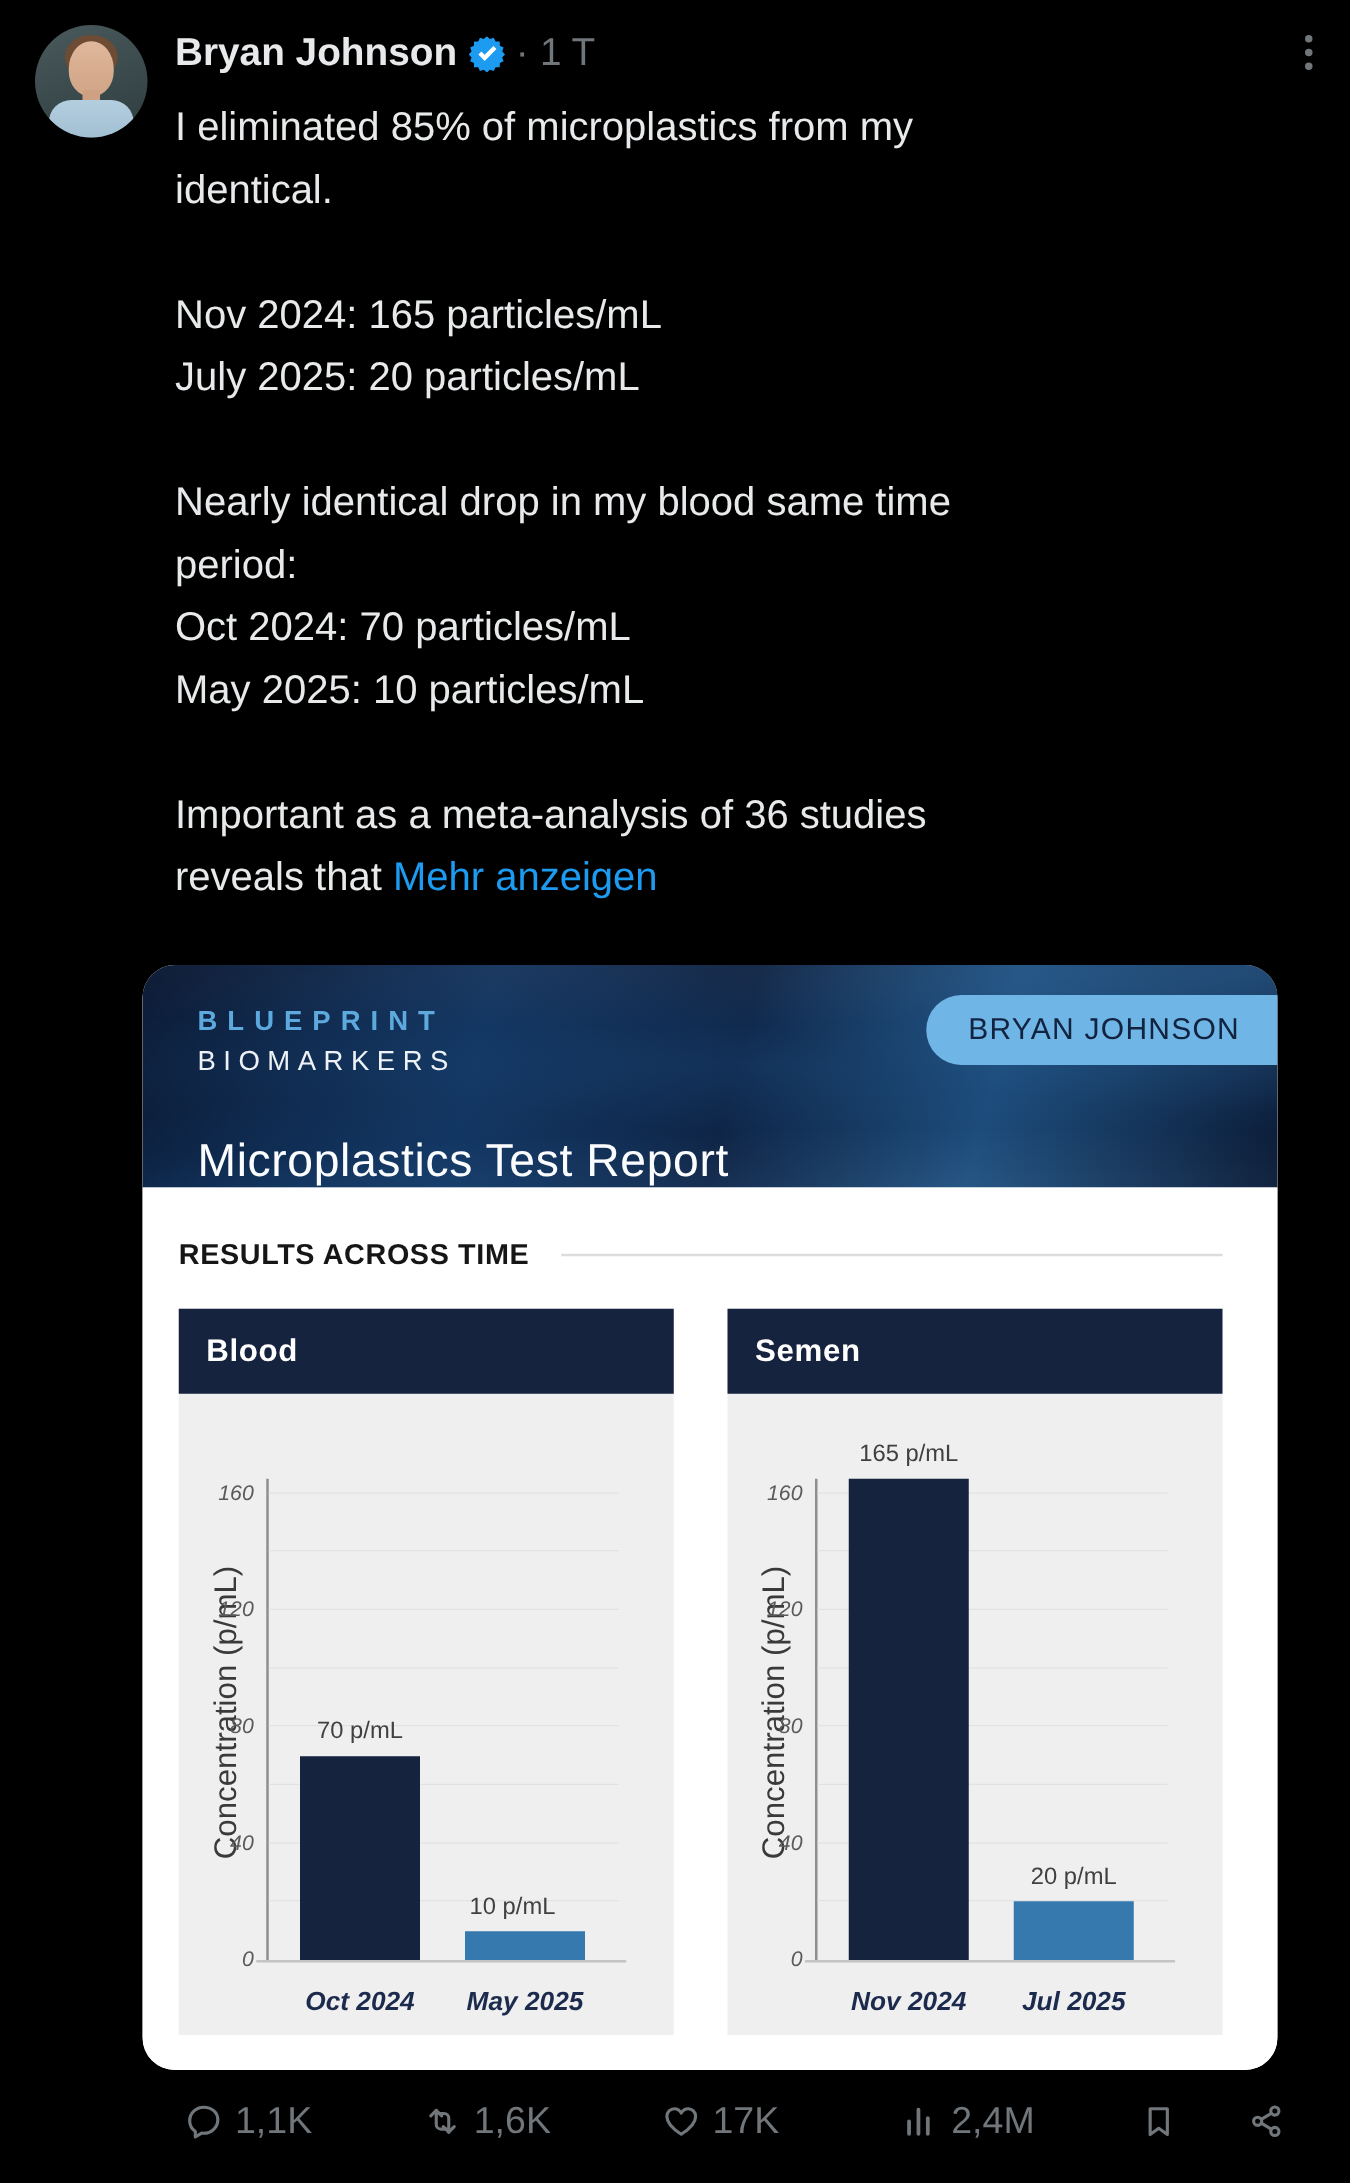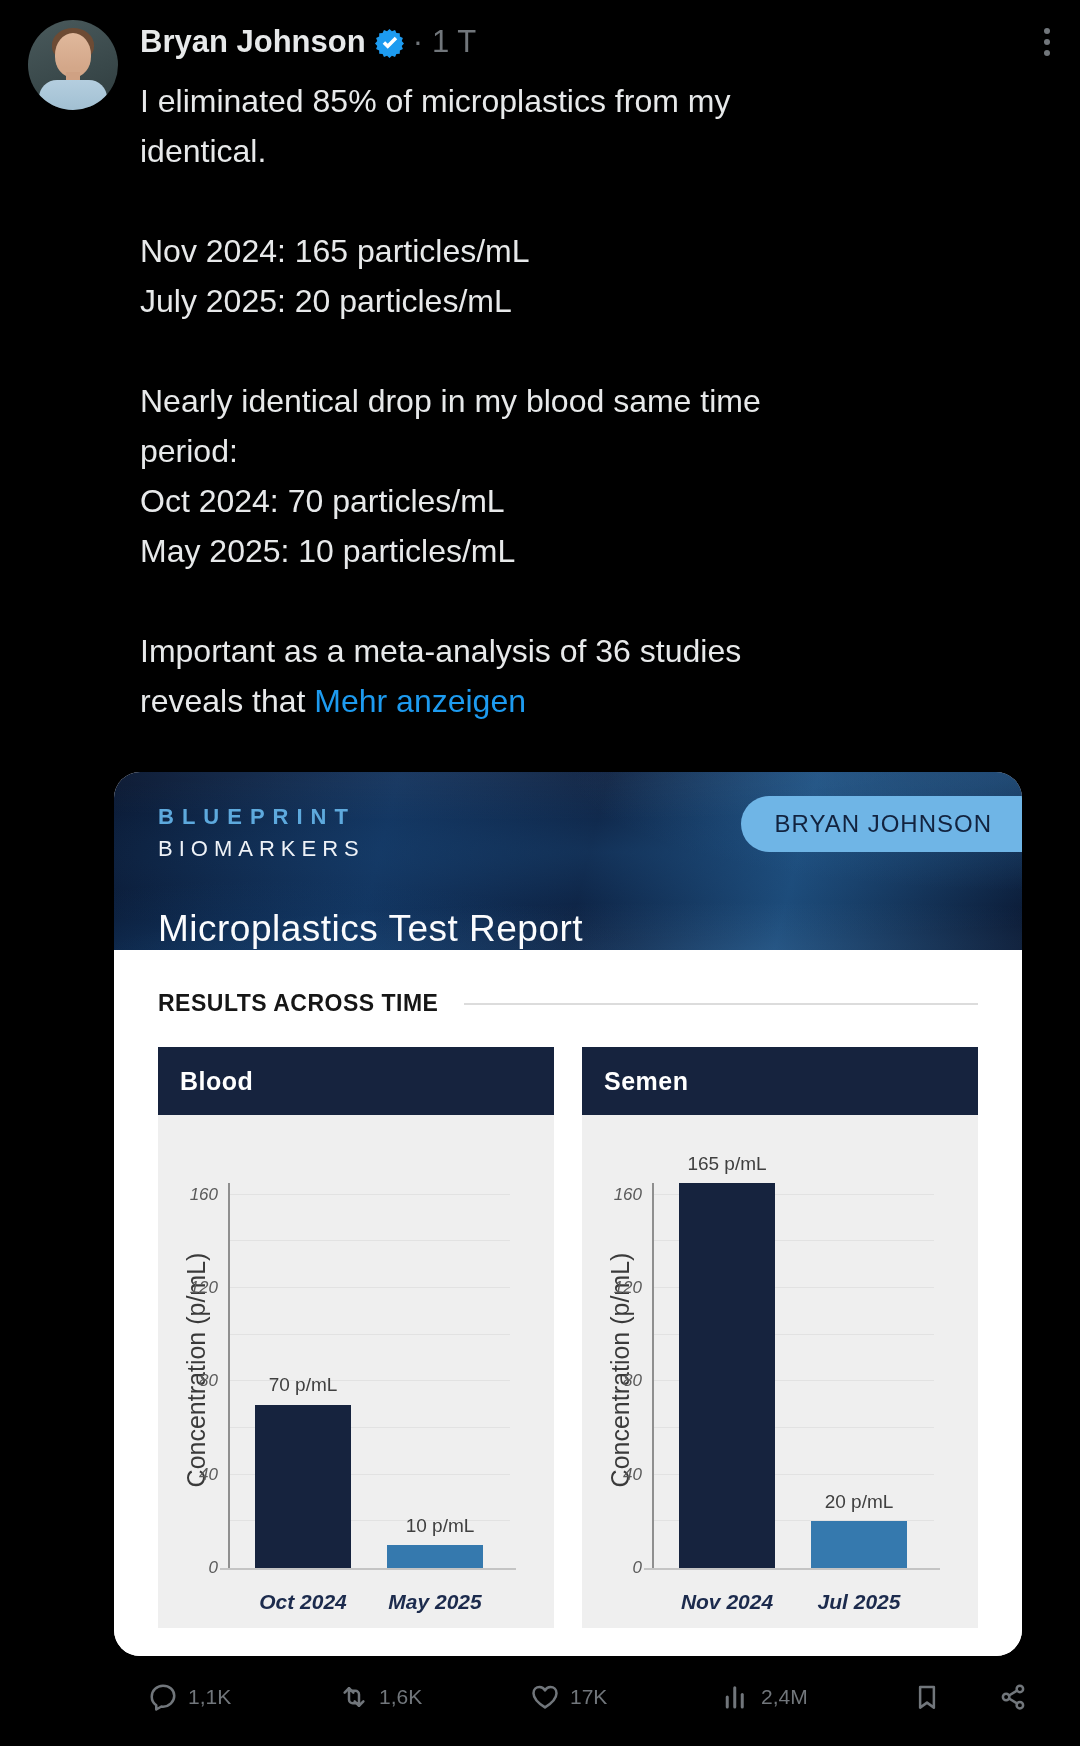--- a/index.html
+++ b/index.html
@@ -35,21 +35,21 @@
       radial-gradient(120% 70% at 55% 45%,rgba(34,88,140,.35) 0%,rgba(10,24,48,0) 70%),
       linear-gradient(104deg,#0a1832 0%,#10305a 30%,#0b1d3c 52%,#1c4a78 74%,#0a1832 100%);}
   .card-header::after{content:"";position:absolute;inset:0;background:
       radial-gradient(140% 50% at 40% 0%,rgba(255,255,255,.05) 0%,transparent 55%),
       radial-gradient(120% 45% at 70% 100%,rgba(120,180,230,.12) 0%,transparent 60%);pointer-events:none;}
   .brand{position:absolute;left:44px;top:32px;}
   .brand-line1{font-size:22px;font-weight:bold;letter-spacing:8px;color:#5da9dd;}
   .brand-line2{font-size:22px;font-weight:500;letter-spacing:6px;color:#eef2f7;margin-top:6px;}
   .report-badge{position:absolute;right:0;top:24px;height:56px;background:#6fb5e6;border-radius:28px 0 0 28px;display:flex;align-items:center;padding:0 30px 0 34px;font-size:24px;font-weight:500;letter-spacing:1px;color:#12233f;z-index:2;}
   .report-title{position:absolute;left:44px;top:136px;font-size:37px;font-weight:500;color:#fbfcfe;letter-spacing:.5px;z-index:2;}
-  .card-body{position:relative;height:706px;background:#fff;padding:40px 44px 0 44px;box-sizing:border-box;}
+  .card-body{position:relative;height:706px;background:#fff;padding:40px 44px 0 29px;box-sizing:border-box;}
   .results-row{display:flex;align-items:center;}
   .results-heading{font-size:23px;font-weight:bold;letter-spacing:.5px;color:#161616;white-space:nowrap;}
   .results-rule{flex:1;height:2px;background:#dcdcdc;margin-left:26px;}
   .panels{display:flex;justify-content:space-between;margin-top:30px;}
 
   .panel{width:396px;height:581px;background:#efefef;position:relative;}
   .panel-title{height:68px;background:#16233e;color:#fff;font-size:25px;font-weight:bold;letter-spacing:.5px;display:flex;align-items:center;padding-left:22px;box-sizing:border-box;}
   .chart-region{position:relative;height:513px;}
   .y-title{position:absolute;left:4px;top:255px;transform:translate(-50%,-50%) rotate(-90deg);transform-origin:center;font-size:25px;color:#3a3a3a;white-space:nowrap;left:38px;}
   .plot{position:absolute;left:70px;top:68px;width:280px;height:385px;border-left:2px solid #8f8f8f;}
@@ -57,21 +57,21 @@
   .baseline{position:absolute;left:-10px;bottom:-2px;width:296px;height:2px;background:#c4c4c4;}
   .ytick{position:absolute;left:-54px;width:42px;text-align:right;font-size:17px;font-style:italic;color:#5a5a5a;line-height:18px;}
   .bar{position:absolute;bottom:0;width:96px;}
   .bar-label{position:absolute;width:160px;text-align:center;font-size:19px;color:#404040;line-height:22px;}
   .cat-label{position:absolute;bottom:-46px;width:160px;text-align:center;font-size:21px;font-weight:bold;font-style:italic;color:#1c2b4d;}
 
   
   .footer{display:flex;align-items:center;margin:26px 52px 0 148px;color:#71767b;}
   .stat{display:flex;align-items:center;gap:10px;flex:1;cursor:pointer;}
   .stat svg{display:block;}
-  .stat-count{font-size:21px;line-height:30px;color:#71767b;}
+  .stat-count{font-size:30px;line-height:30px;color:#71767b;}
   .icon-btn{cursor:pointer;display:flex;align-items:center;}
   .icon-gap{margin-left:56px;}
   .stroke-ic{stroke:#71767b;fill:none;stroke-width:2;stroke-linecap:round;stroke-linejoin:round;}
 </style>
 </head>
 <body>
 
 <div class="page">
 
   <div class="header-row">
@@ -153,21 +153,21 @@
                 <div class="gridline" style="bottom: 373.333px;"></div>
                 <div class="ytick" style="bottom: -9px;">0</div>
                 <div class="ytick" style="bottom: 84.3333px;">40</div>
                 <div class="ytick" style="bottom: 177.667px;">80</div>
                 <div class="ytick" style="bottom: 271px;">120</div>
                 <div class="ytick" style="bottom: 364.333px;">160</div>
                 <div class="bar" style="left: 25px; height: 163.333px; background: rgb(22, 35, 62);"></div>
                 <div class="bar-label" style="left: -7px; bottom: 172px; margin-top: 36px;">70 p/mL</div>
                 <div class="cat-label" style="left: -7px;">Oct 2024</div>
                 <div class="bar" style="left: 157px; height: 23.3333px; background: rgb(53, 121, 174);"></div>
-                <div class="bar-label" style="left: 130px; bottom: 31.3333px;">10 p/mL</div>
+                <div class="bar-label" style="left: 115px; bottom: 31.3333px;">10 p/mL</div>
                 <div class="cat-label" style="left: 125px;">May 2025</div>
               </div>
           </div>
         </div>
 
         <div class="panel">
           <div class="panel-title">Semen</div>
           <div class="chart-region">
             <div class="y-title">Concentration (p/mL)</div>
             <div class="plot">

